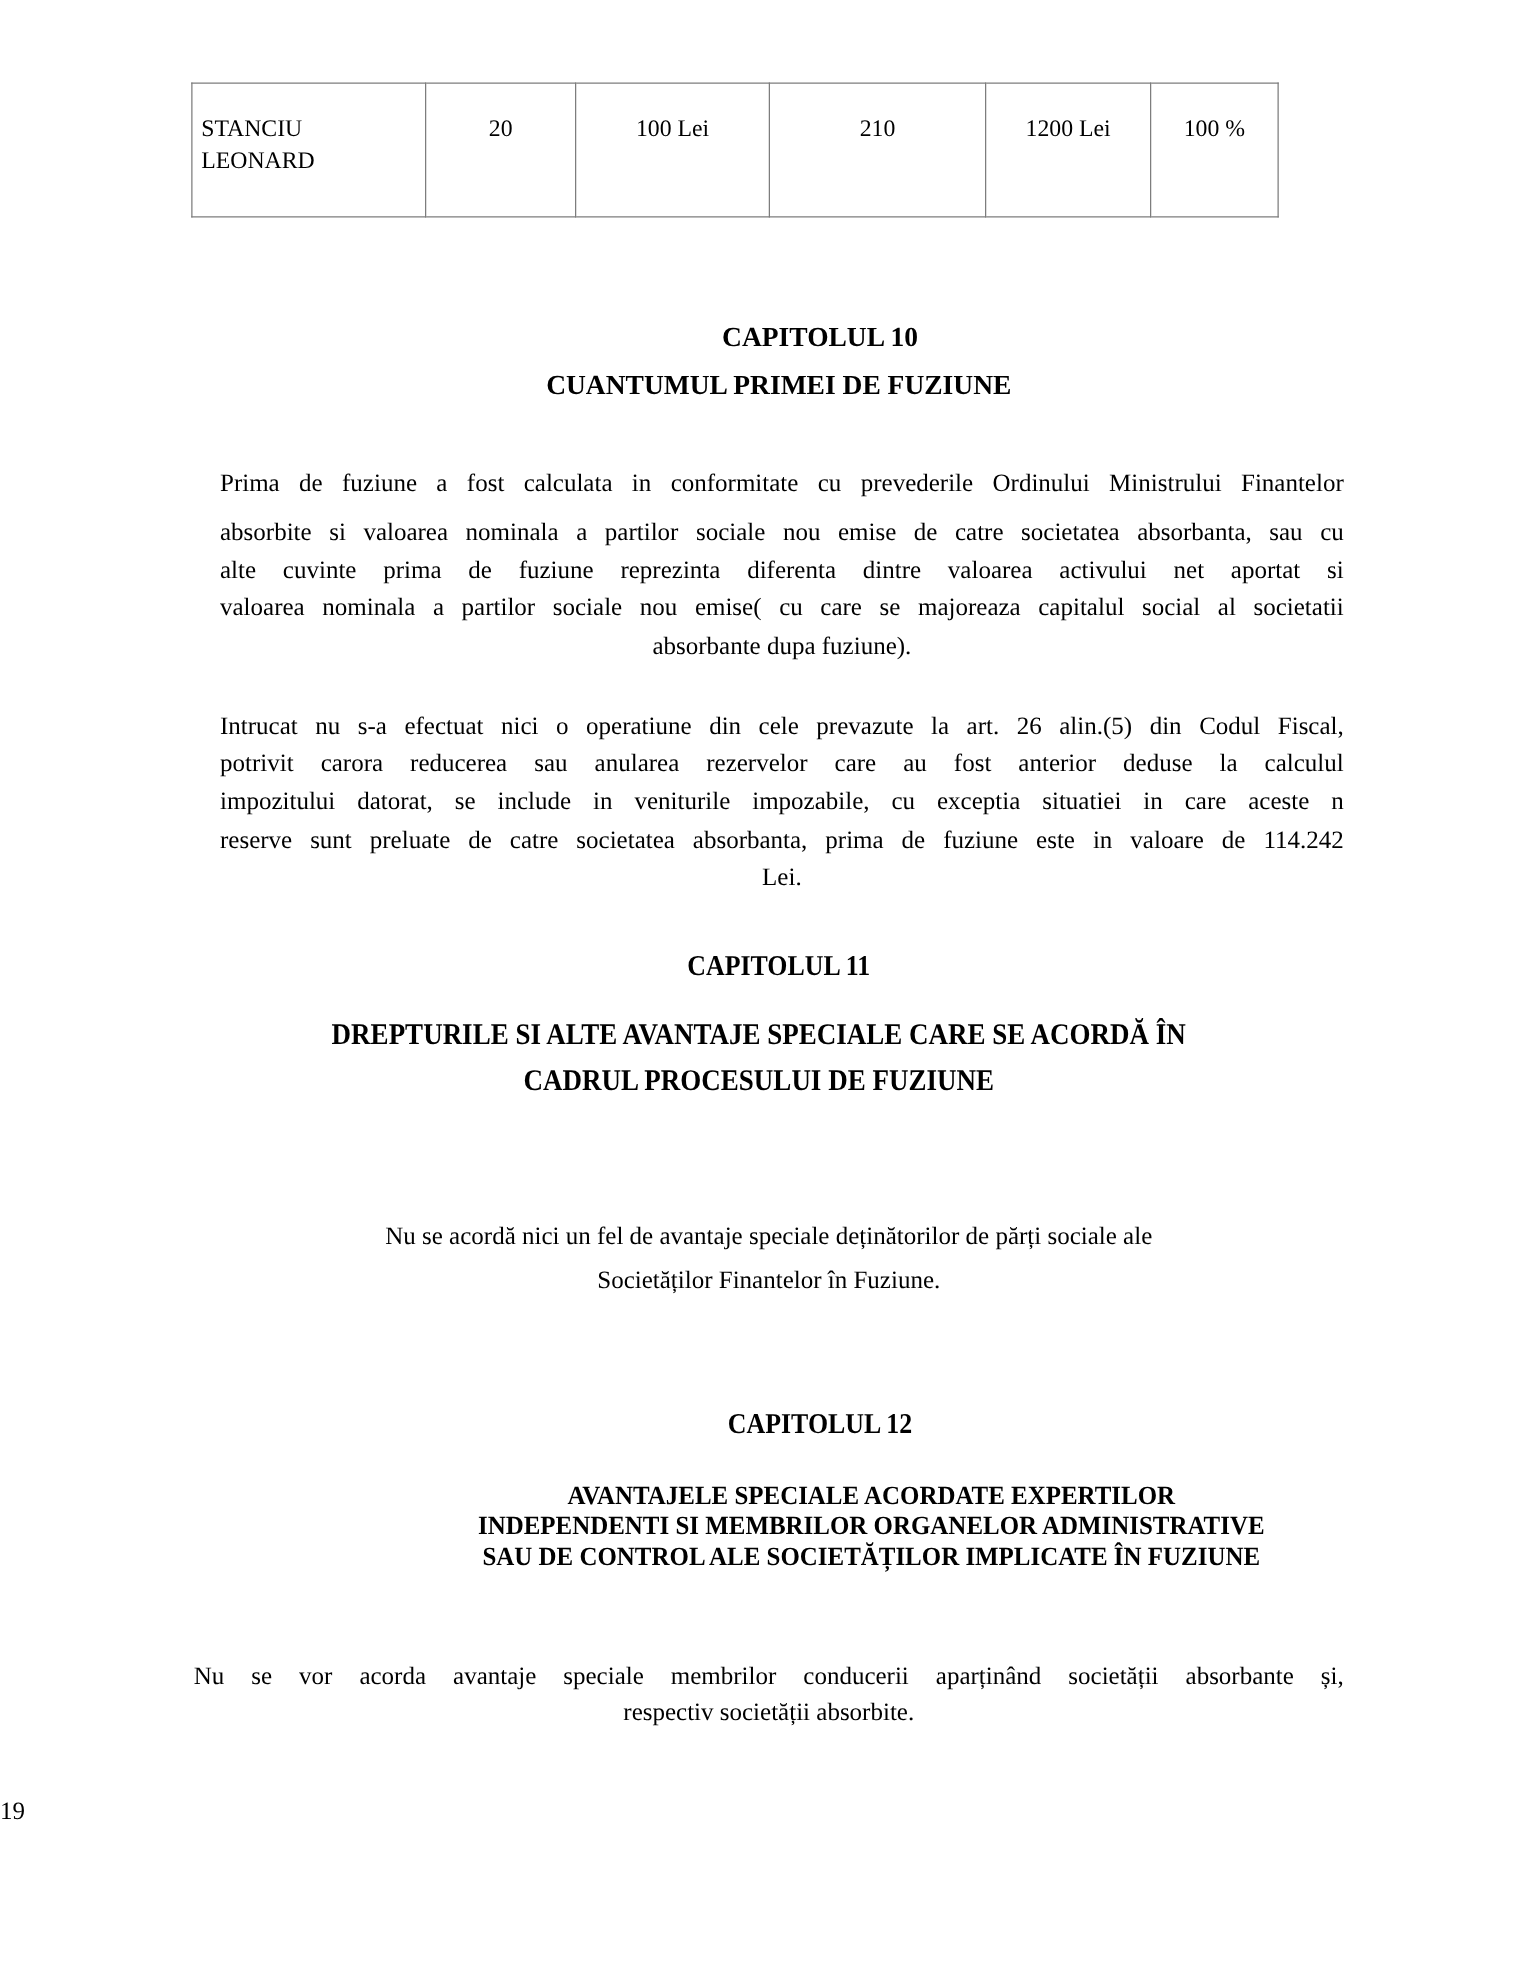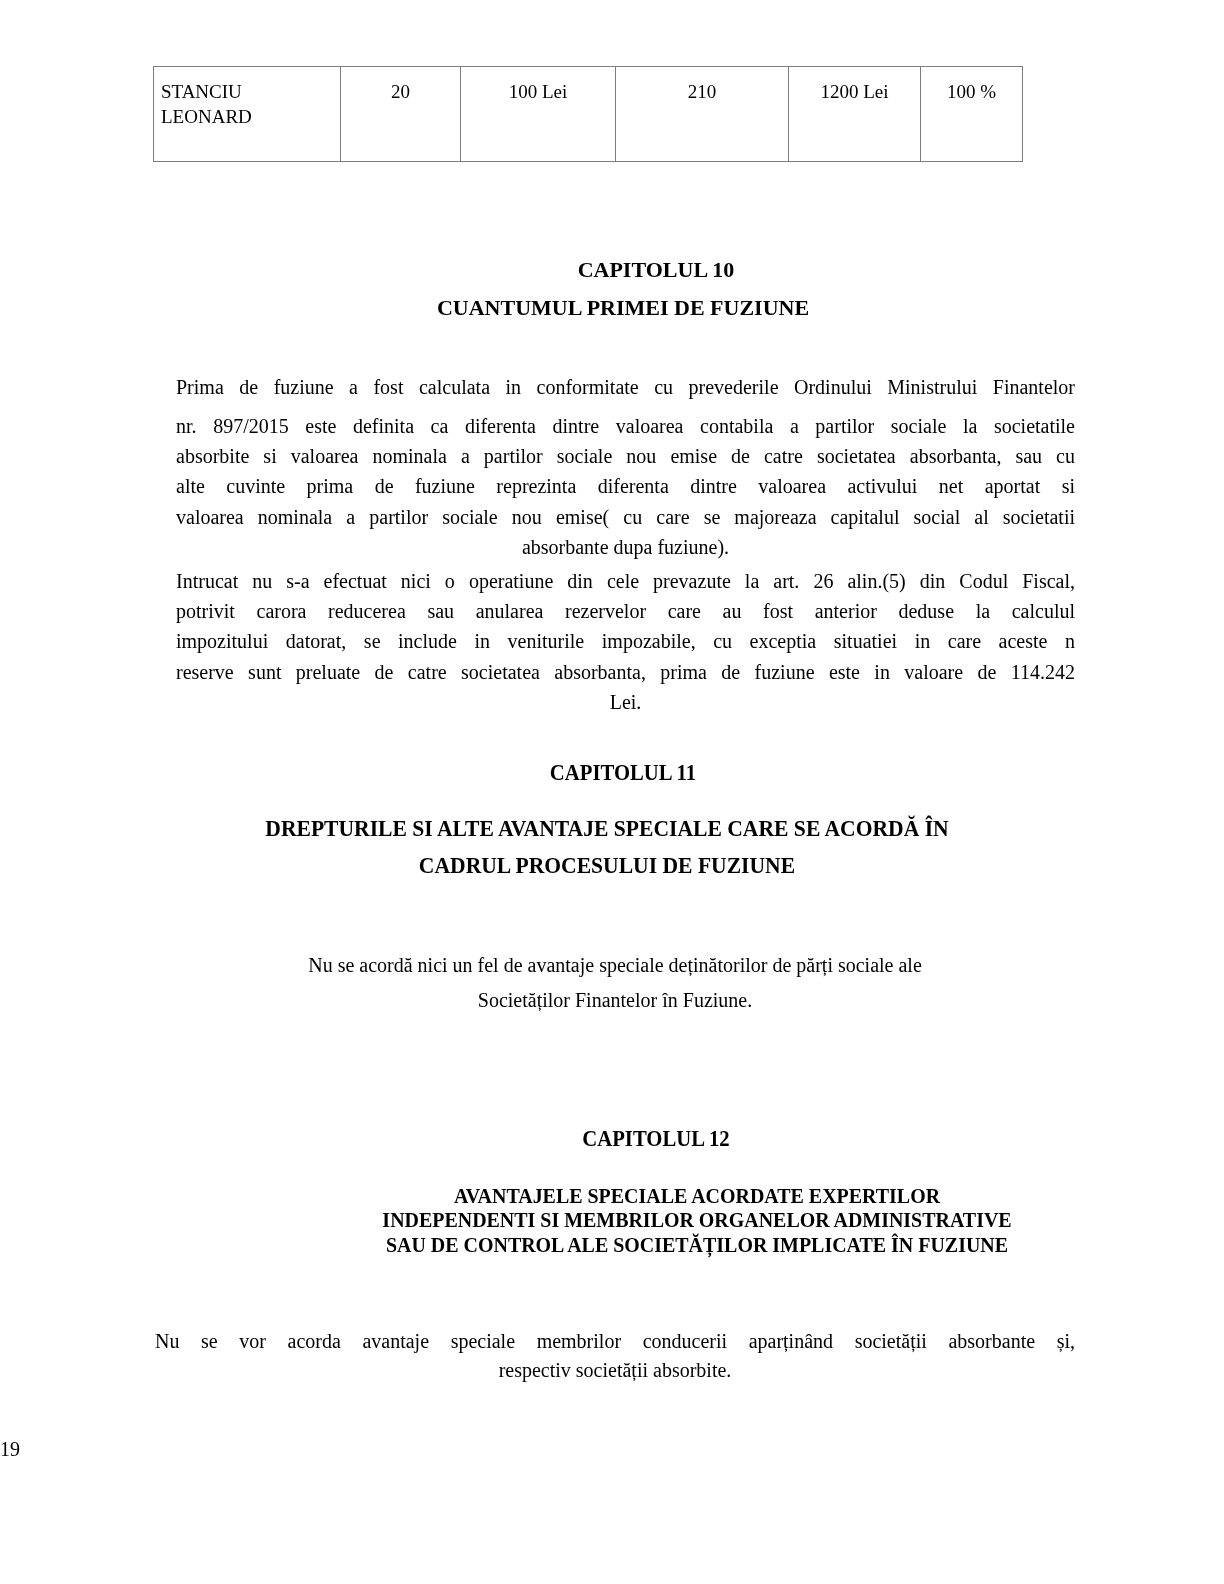--- a/index.html
+++ b/index.html
@@ -18,21 +18,21 @@
   
   .shtable {
     border-collapse:collapse;
     table-layout:fixed;
     font-size:19px;
     line-height:25px;
   }
   .shtable td {
     border:1px solid #7d7d7d;
     vertical-align:top;
-    padding:12px 4px 4px 4px;
+    padding:24px 4px 4px 4px;
     height:78px;
   }
   .shtable td.c0 { text-align:left; padding-left:7px; }
   .shtable td.cc { text-align:center; }
 
   
   .heading {
     left:0; width:1224px;
     font-weight:bold;
     text-align:center;
@@ -94,42 +94,41 @@
   </table>
 
   <div class="abs heading h22" style="top:257px; margin-left:44px;">CAPITOLUL 10</div>
   <div class="abs heading h22" style="top:295px; margin-left:11px;">CUANTUMUL PRIMEI DE FUZIUNE</div>
 
   <div class="abs para lh30" style="top:372px; left:176px; width:899px;">
     <div class="jline">Prima de fuziune a fost calculata in conformitate cu prevederile Ordinului Ministrului Finantelor</div>
   </div>
 
   <div class="abs para lh30" style="top:411px; left:176px; width:899px;">
-    <div class="jline">nr. 897/2015 este definita ca diferenta dintre valoarea contabila a partilor sociale la societatile</div>
     <div class="jline">absorbite si valoarea nominala a partilor sociale nou emise de catre societatea absorbanta, sau cu</div>
     <div class="jline">alte cuvinte prima de fuziune reprezinta diferenta dintre valoarea activului net aportat si</div>
     <div class="jline">valoarea nominala a partilor sociale nou emise( cu care se majoreaza capitalul social al societatii</div>
     <div class="nline">absorbante dupa fuziune).</div>
   </div>
 
   <div class="abs para lh30" style="top:566px; left:176px; width:899px;">
     <div class="jline">Intrucat nu s-a efectuat nici o operatiune din cele prevazute la art. 26 alin.(5) din Codul Fiscal,</div>
     <div class="jline">potrivit carora reducerea sau anularea rezervelor care au fost anterior deduse la calculul</div>
     <div class="jline">impozitului datorat, se include in veniturile impozabile, cu exceptia situatiei in care aceste n</div>
     <div class="jline">reserve sunt preluate de catre societatea absorbanta, prima de fuziune este in valoare de 114.242</div>
     <div class="nline">Lei.</div>
   </div>
 
   <div class="abs heading h23 cond90" style="top:760px; margin-left:11px;">CAPITOLUL 11</div>
   <div class="abs heading h24 cond90 lh37" style="top:810px; margin-left:-5px;">
     <div>DREPTURILE SI ALTE AVANTAJE SPECIALE CARE SE ACORDĂ ÎN</div>
     <div>CADRUL PROCESULUI DE FUZIUNE</div>
   </div>
 
-  <div class="abs para lh35" style="top:948px; left:155px; width:920px;">
+  <div class="abs para lh35" style="top:972px; left:155px; width:920px;">
     <div class="nline">Nu se acordă nici un fel de avantaje speciale deținătorilor de părți sociale ale</div>
     <div class="nline">Societăților Finantelor în Fuziune.</div>
   </div>
 
   <div class="abs heading h23 cond90" style="top:1126px; margin-left:44px;">CAPITOLUL 12</div>
   <div class="abs heading h21 cond95 lh243" style="top:1184px; margin-left:85px;">
     <div>AVANTAJELE SPECIALE ACORDATE EXPERTILOR</div>
     <div>INDEPENDENTI SI MEMBRILOR ORGANELOR ADMINISTRATIVE</div>
     <div>SAU DE CONTROL ALE SOCIETĂȚILOR IMPLICATE ÎN FUZIUNE</div>
   </div>

